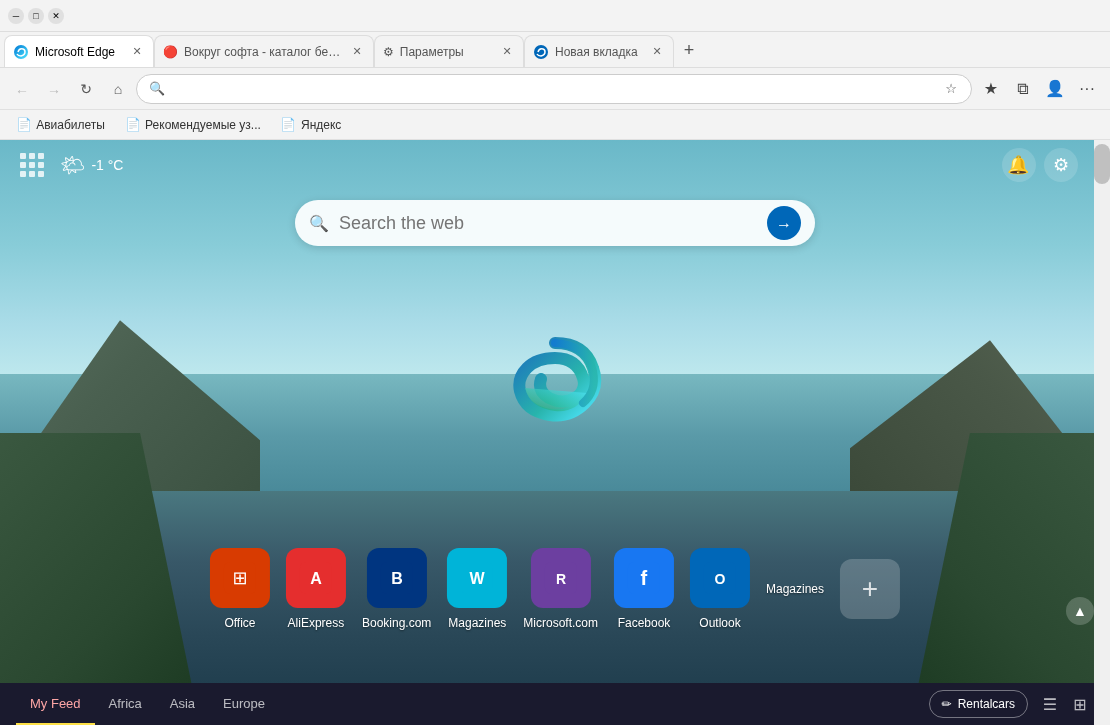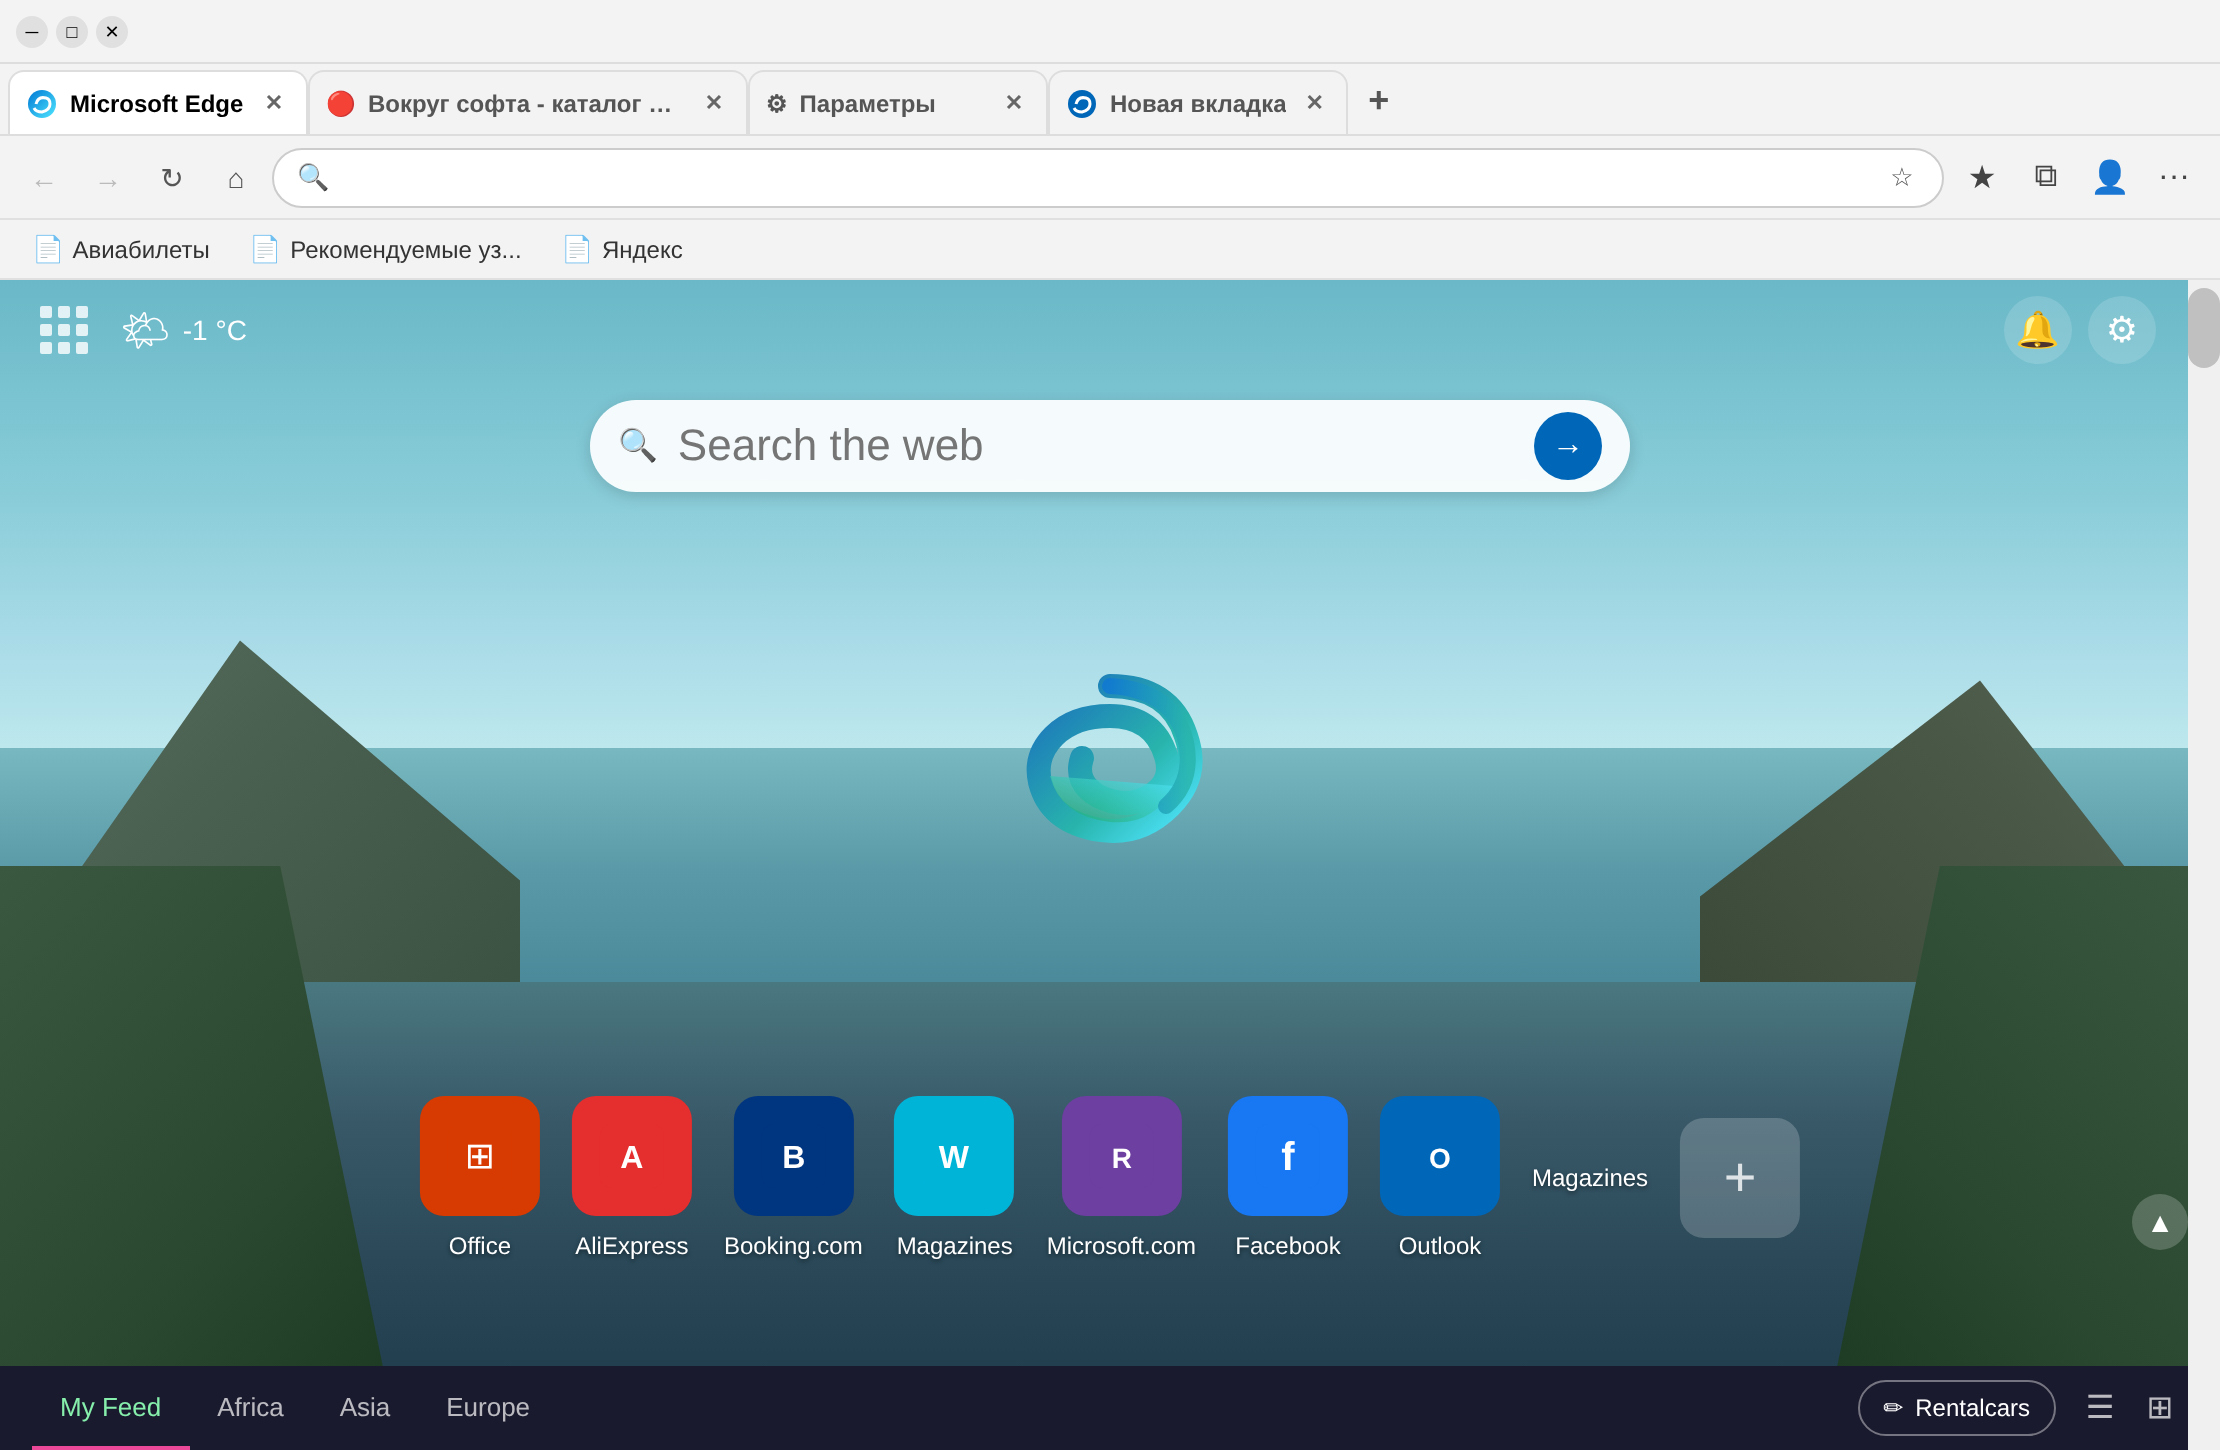--- a/index.html
+++ b/index.html
@@ -31,21 +31,20 @@
 
     
     .tab-bar {
       height: 36px;
       background: #f3f3f3;
       display: flex;
       align-items: flex-end;
       padding-left: 4px;
       gap: 0;
       border-bottom: 1px solid #ddd;
-      font-weight: bold;
     }
     .tab {
       height: 32px;
       min-width: 150px;
       max-width: 220px;
       background: #fff;
       border-radius: 8px 8px 0 0;
       display: flex;
       align-items: center;
       padding: 0 8px;
@@ -314,21 +313,21 @@
       display: flex;
       align-items: center;
       padding: 0 14px;
       gap: 10px;
       box-shadow: 0 2px 8px rgba(0,0,0,0.15);
     }
     .search-box input {
       flex: 1;
       border: none;
       outline: none;
-      font-size: 22px;
+      font-size: 18px;
       background: transparent;
       color: #333;
     }
     .search-icon-btn {
       width: 34px; height: 34px;
       background: #0067b8;
       border-radius: 50%;
       display: flex; align-items: center; justify-content: center;
       cursor: pointer;
       color: #fff;
@@ -417,22 +416,22 @@
       height: 100%;
       display: flex;
       align-items: center;
       font-size: 13px;
       color: rgba(255,255,255,0.7);
       cursor: pointer;
       white-space: nowrap;
       border-bottom: 2px solid transparent;
     }
     .bottom-nav-item.active {
-      color: #86efac;
-      border-bottom: 2px solid #ec4899;
+      color: #fca5a5;
+      border-bottom: 2px solid #fde047;
     }
     .bottom-nav-spacer { flex: 1; }
     .personalize-btn {
       display: flex; align-items: center; gap: 6px;
       padding: 6px 12px;
       border: 1px solid rgba(255,255,255,0.4);
       border-radius: 20px;
       font-size: 12px;
       color: #fff;
       cursor: pointer;

